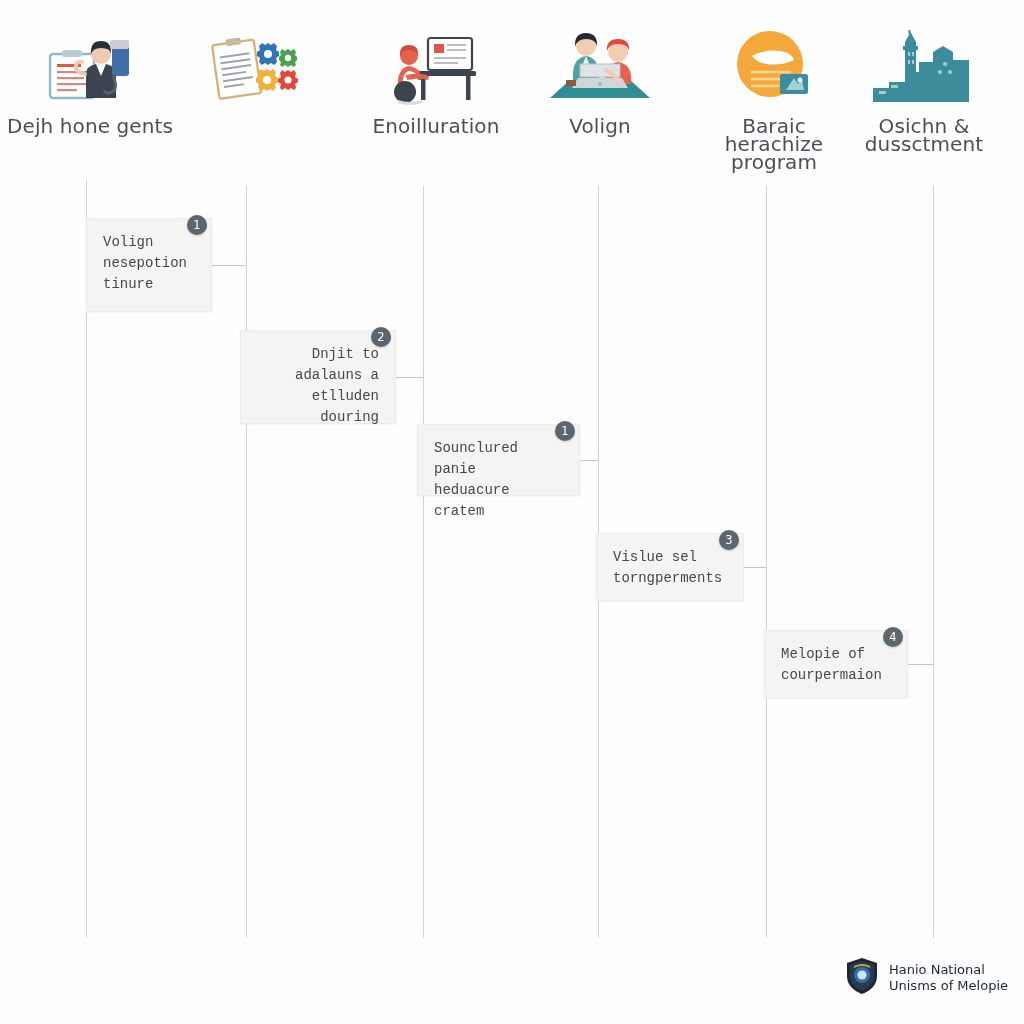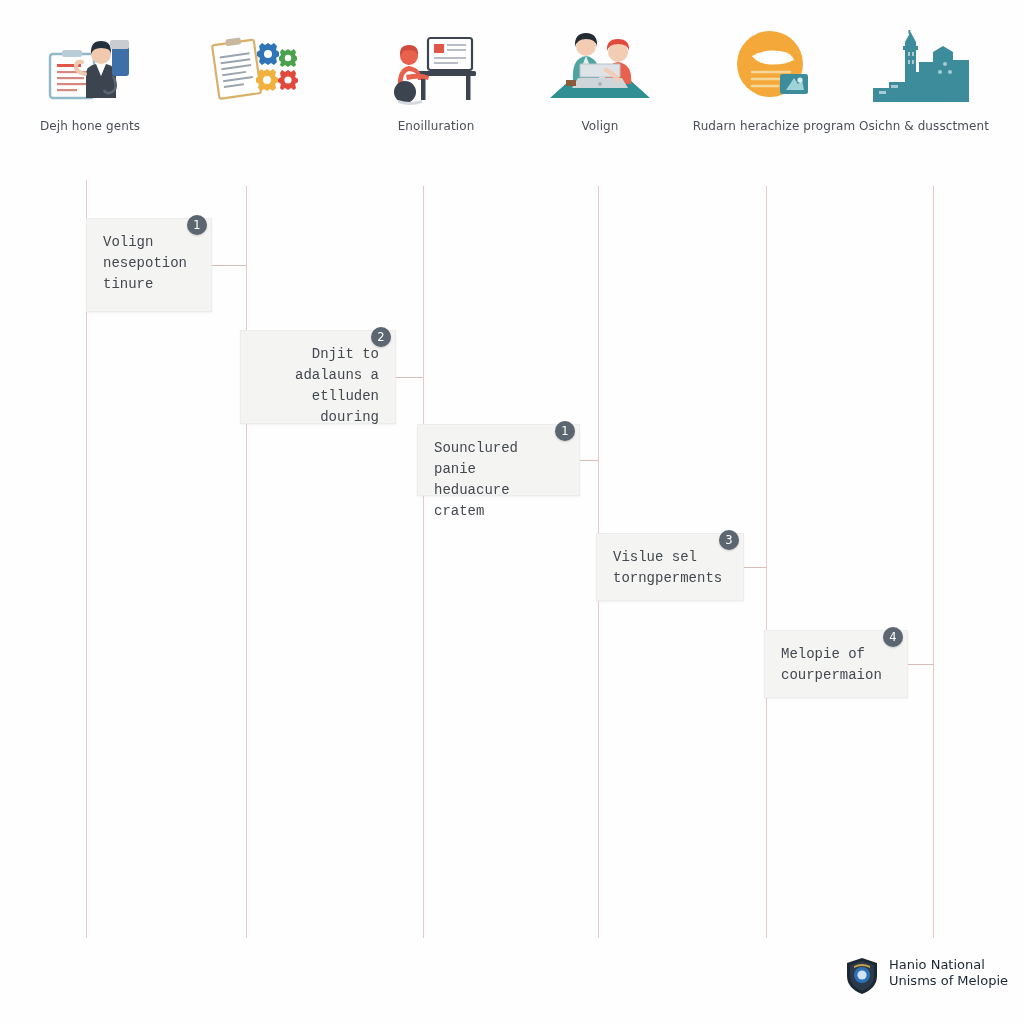--- a/index.html
+++ b/index.html
@@ -36,21 +36,21 @@
   }
   .head-icon {
     height: 78px;
     display: flex;
     align-items: flex-end;
     justify-content: center;
   }
   .head-icon svg { display: block; }
   .head-label {
     margin-top: 9px;
-    font-size: 12px;
+    font-size: 20px;
     line-height: 18px;
     color: #4a4f57;
     letter-spacing: .1px;
     font-family: "DejaVu Sans", sans-serif;
   }
 
   
   .rail {
     position: absolute;
     width: 1px;
@@ -94,21 +94,21 @@
     font-family: "DejaVu Sans", sans-serif;
     box-shadow: 0 1px 2px rgba(0,0,0,0.18);
   }
 
   
   .logo-block {
     position: absolute;
     left: 845px;
     top: 957px;
     display: flex;
-    align-items: flex-start;
+    align-items: center;
     gap: 10px;
   }
   .logo-text {
     font-size: 13px;
     line-height: 16px;
     color: #1b2733;
     font-family: "DejaVu Sans", sans-serif;
   }
 </style>
 </head>
@@ -230,21 +230,21 @@
           <g stroke="#f6d79a" stroke-width="2.6" stroke-linecap="round">
             <line x1="26" y1="42" x2="64" y2="42"></line>
             <line x1="26" y1="49" x2="64" y2="49"></line>
             <line x1="26" y1="56" x2="52" y2="56"></line>
           </g>
           <rect x="54" y="44" width="28" height="20" rx="2.5" fill="#3d8c9c"></rect>
           <path d="M60 60 L68 48 L72 54 L76 50 L78 60 Z" fill="#9fd3d8"></path>
           <circle cx="74" cy="50" r="2.6" fill="#d6eef0"></circle>
         </svg>
       </div>
-      <div class="head-label">Rudarn herachize
+      <div class="head-label">Baraic herachize
 program</div>
     </div>
 
     <div class="head-col" id="hc5" style="left: 840px;">
       <div class="head-icon">
         <svg width="110" height="78" viewBox="0 0 110 78">
           <g fill="#3d8c9c">
             <path d="M4 72 L4 58 L20 58 L20 52 L36 52 L36 42 L50 42 L50 32 L64 32 L64 22 L74 16 L84 22 L84 30 L100 30 L100 72 Z"></path>
             <rect x="36" y="12" width="11" height="32"></rect>
             <path d="M36 12 L41.5 2 L47 12 Z"></path>

